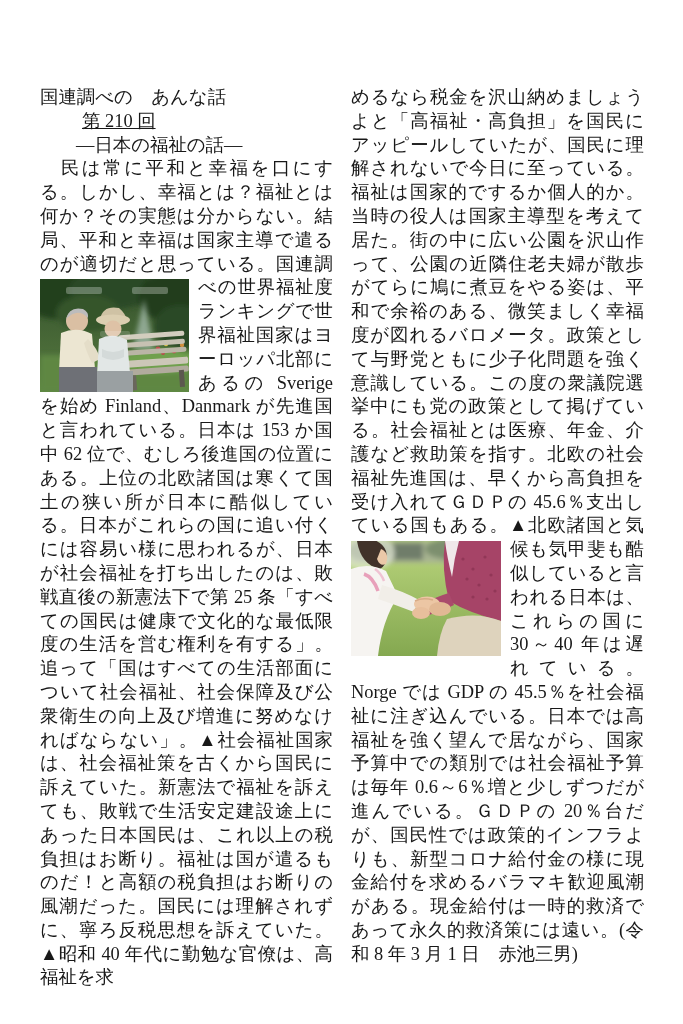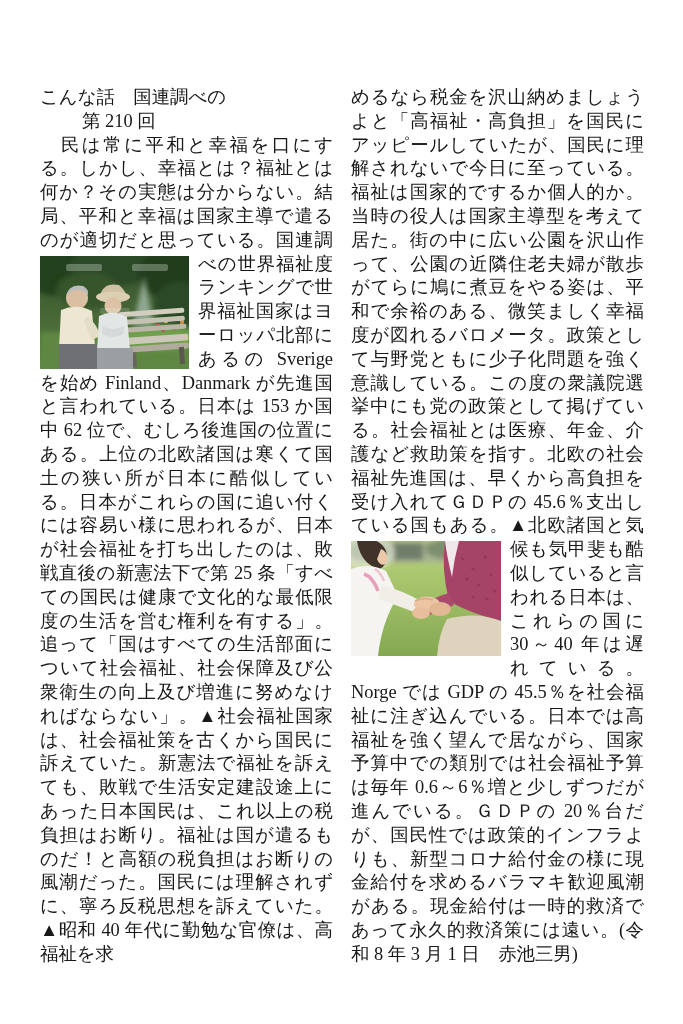--- a/index.html
+++ b/index.html
@@ -15,38 +15,39 @@
     position:absolute;
     top:86px;
     width:293px;
     font-size:18.4px;
     line-height:23.8px;
     text-align:justify;
   }
   .col-left{left:40px;}
   .col-right{left:351px;}
   .series-title{text-align:left;}
-  .issue-number{text-align:left;margin-left:42px;}
+  .issue-number{text-align:left;margin-left:42px;text-decoration:underline;}
   .article-title{text-align:left;margin-left:36px;}
   .figure{
     float:left;
     margin:3px 9px 2px 0;
     line-height:0;
   }
   .figure svg{display:block;}
   .body-text{display:block;font-family:Liberation Serif, serif;}
 </style>
 </head>
 <body>
 
 <div class="page">
 
   <div class="col col-left">
-    <div class="series-title">こんな話　国連調べの</div>
+    <div class="series-title">国連調べの　あんな話</div>
     <div class="issue-number">第 210 回</div>
+    <div class="article-title">―日本の福祉の話―</div>
     <div class="body-text"><span>　民は常に平和と幸福を口にする。しかし、幸福とは？福祉とは何か？その実態は分からない。結局、平和と幸福は国家主導で遣るのが適切だと思っている。国連調べの</span><span class="figure" role="img" aria-label="老夫婦が公園のベンチに座っている写真">
           <svg width="149" height="113" viewBox="0 0 149 113" xmlns="http://www.w3.org/2000/svg">
       <defs>
         <filter id="blur1" x="-20%" y="-20%" width="140%" height="140%">
                 <feGaussianBlur stdDeviation="2.6"></feGaussianBlur>
               </filter>
         <linearGradient id="bg1" x1="0" y1="0" x2="0" y2="1">
           <stop offset="0" stop-color="#35512d"></stop>
           <stop offset="0.7" stop-color="#4d6f3a"></stop>
           <stop offset="1" stop-color="#5f8a44"></stop>

